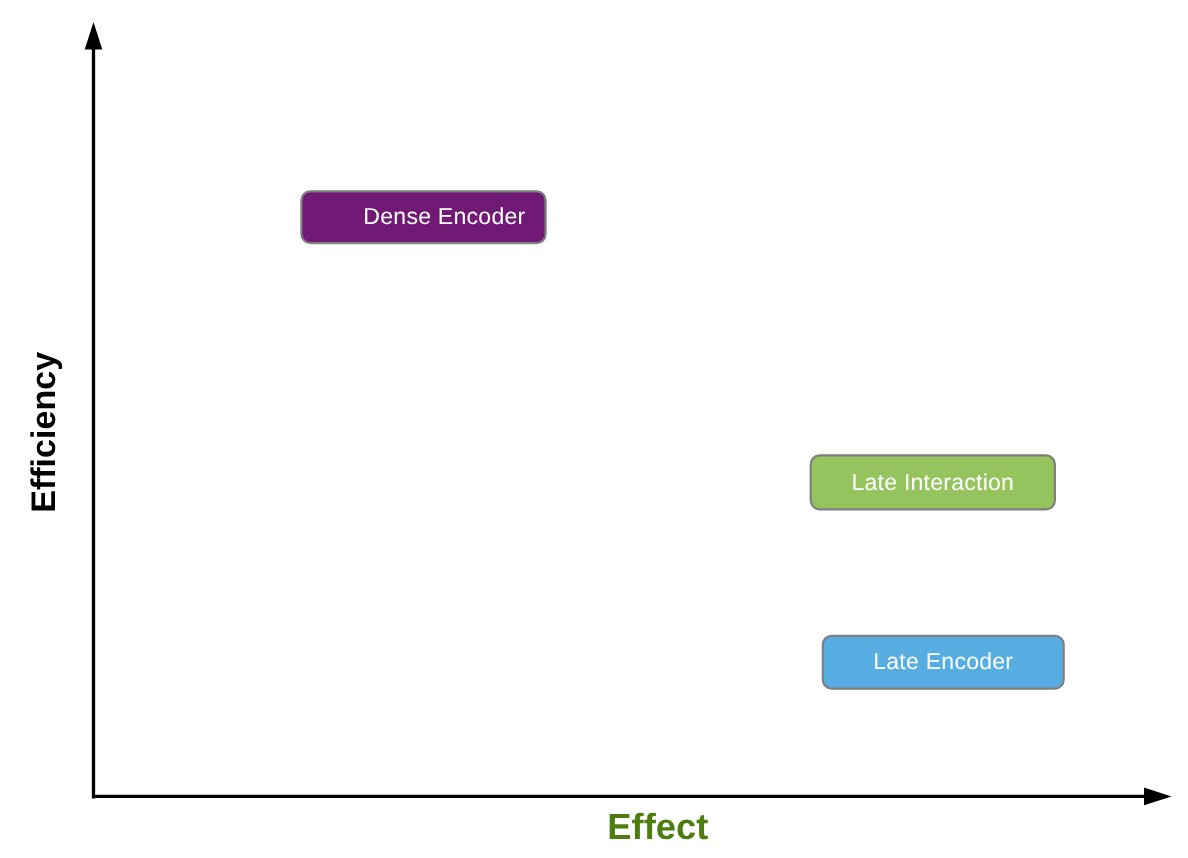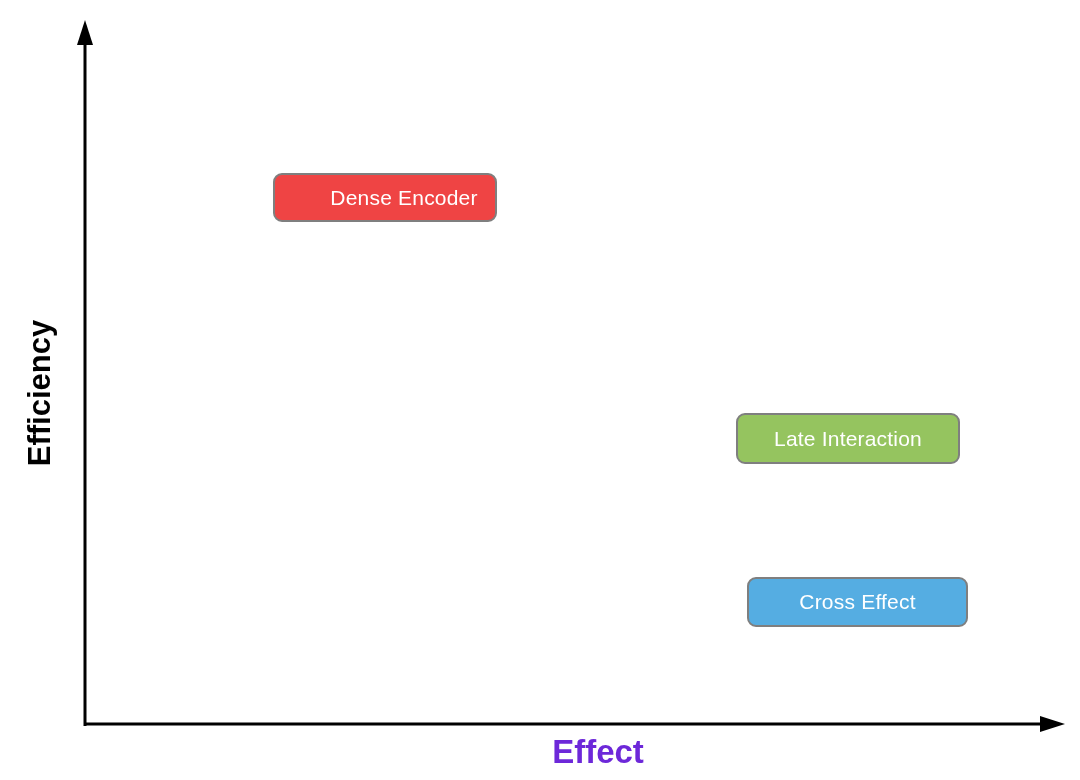--- a/index.html
+++ b/index.html
@@ -68,46 +68,46 @@
     white-space: nowrap;
   }
   .x-axis-label {
     position: absolute;
     left: 448px;
     top: 733px;
     width: 300px;
     text-align: center;
     font-size: 33px;
     font-weight: 700;
-    color: #6d28d9;
+    color: #4d7c0f;
   }
 </style>
 </head>
 <body>
 
 <div class="canvas">
 
   <svg class="axes-svg" viewBox="0 0 1080 780" xmlns="http://www.w3.org/2000/svg">
 
     <line x1="85" y1="726" x2="85" y2="42" stroke="#000000" stroke-width="3"></line>
     <polygon points="85,20 77,45 93,45" fill="#000000"></polygon>
 
     <line x1="84" y1="724" x2="1042" y2="724" stroke="#000000" stroke-width="3"></line>
     <polygon points="1065,724 1040,716 1040,732" fill="#000000"></polygon>
   </svg>
 
   <div class="y-axis-label">Efficiency</div>
 
   <div class="x-axis-label">Effect</div>
 
-  <div class="node node-dense" style="background-color: #ef4444; padding-left: 38px;">
+  <div class="node node-dense" style="background-color: #701a75; padding-left: 38px;">
     <span>Dense Encoder</span>
   </div>
 
   <div class="node node-late" style="background-color: rgb(149, 196, 95);">
     <span>Late Interaction</span>
   </div>
 
   <div class="node node-cross" style="background-color: rgb(85, 173, 226);">
-    <span>Cross Effect</span>
+    <span>Late Encoder</span>
   </div>
 
 </div>
 
 </body></html>

